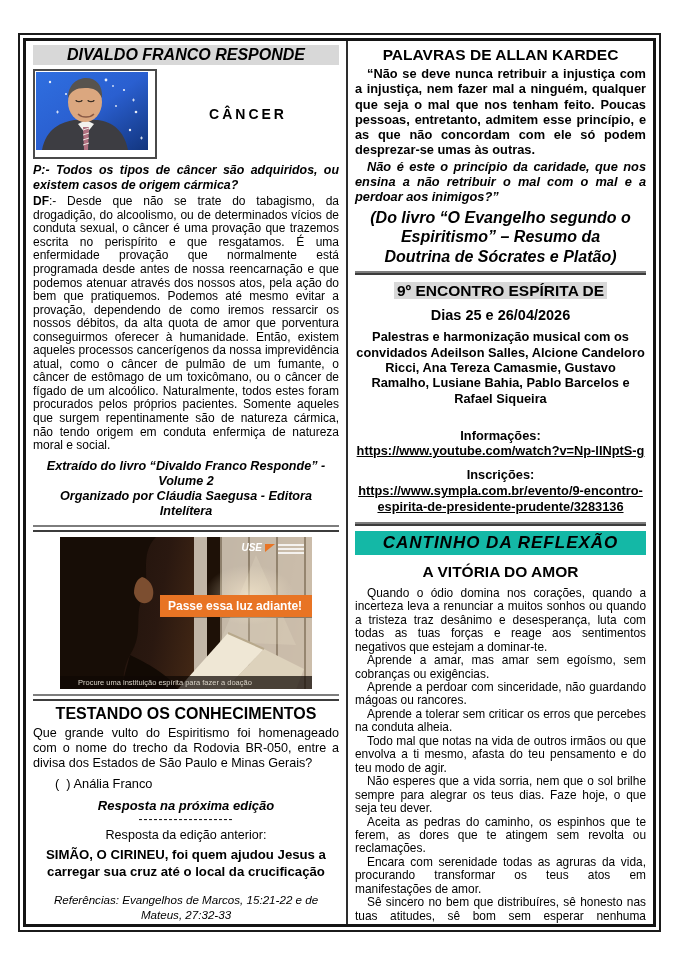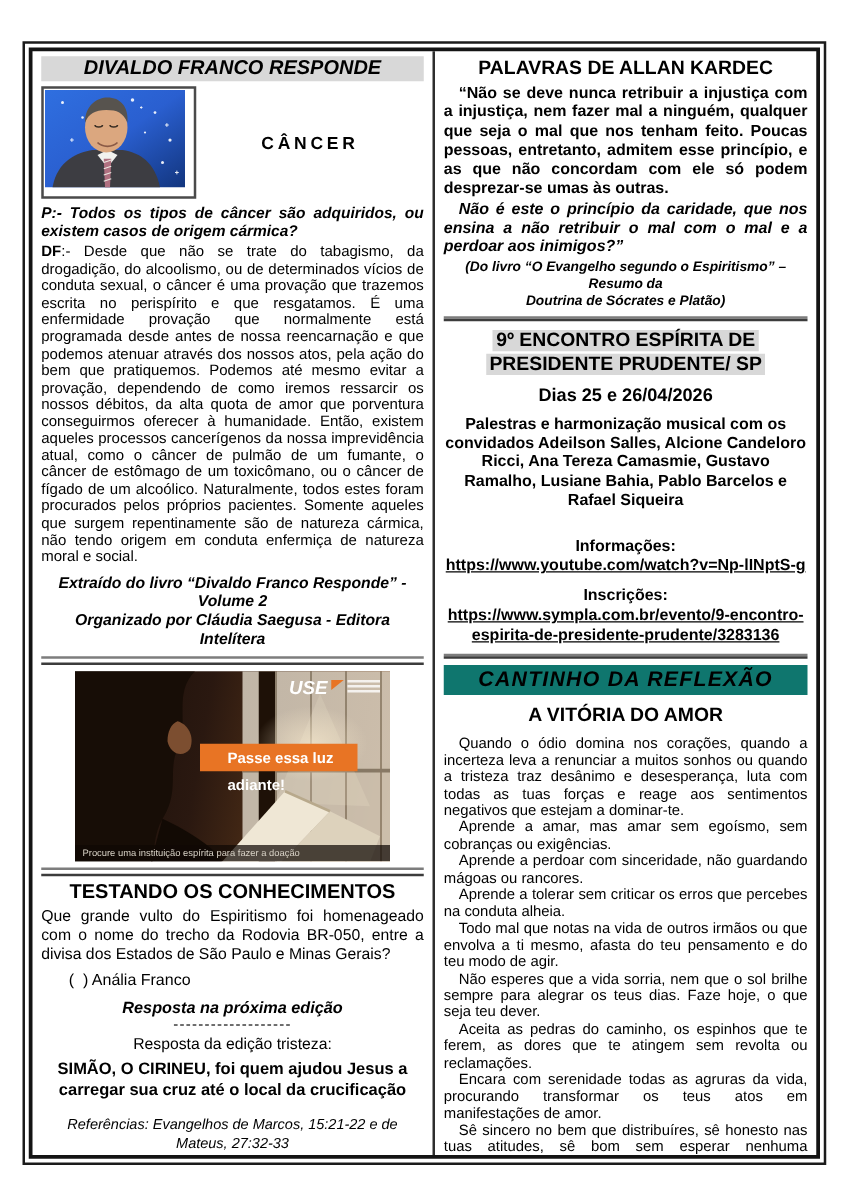--- a/index.html
+++ b/index.html
@@ -33,53 +33,53 @@
   .ad{position:relative;width:252px;height:163px;margin:2px auto;overflow:hidden;
       background:linear-gradient(100deg,#160d07 0%,#2a1810 40%,#4a2c16 62%,#6e4524 82%,#8a5a30 100%);}
   .ad-blind{position:absolute;right:0;top:0;width:118px;height:163px;opacity:.85;
       background:repeating-linear-gradient(90deg,#d9d0c1 0 26px,#9a8f7c 26px 28px);}
   .ad-blind:after{content:"";position:absolute;left:0;top:78px;width:100%;height:3px;background:#8a8070;}
   .ad-post{position:absolute;right:92px;top:0;width:13px;height:163px;background:#1e1107;}
   .ad-art{position:absolute;left:0;top:0;}
   .ad-flare{position:absolute;right:18px;top:28px;width:90px;height:60px;border-radius:50%;
       background:radial-gradient(closest-side,rgba(255,240,210,.55),rgba(255,240,210,0));}
   .ad-use{position:absolute;right:8px;top:6px;display:flex;align-items:flex-start;gap:3px;}
-  .ad-use-txt{color:#fff;font-weight:bold;font-size:15px;font-style:italic;line-height:1;}
+  .ad-use-txt{color:#fff;font-weight:bold;font-size:10px;font-style:italic;line-height:1;}
   .ad-use-flag{width:0;height:0;border-left:10px solid #e87424;border-bottom:8px solid transparent;margin-top:1px;}
   .ad-use-lines{display:flex;flex-direction:column;gap:2px;margin-top:1px;}
   .ad-use-lines i{display:block;width:26px;height:2px;background:rgba(255,255,255,.8);}
-  .ad-banner{position:absolute;left:100px;top:58px;width:126px;height:22px;background:#e87424;color:#fff;
-      font-weight:bold;font-size:12px;line-height:22px;padding-left:22px;box-sizing:border-box;}
+  .ad-banner{position:absolute;left:100px;top:58px;width:152px;height:22px;background:#e87424;color:#fff;
+      font-weight:bold;font-size:12px;line-height:22px;padding-left:8px;box-sizing:border-box;}
   .ad-footer{position:absolute;left:0;bottom:0;width:100%;height:13px;background:rgba(15,8,4,.72);
-      color:#d8d2c6;font-size:7.5px;line-height:13px;padding-left:6px;box-sizing:border-box;}
+      color:#d8d2c6;font-size:7.5px;line-height:13px;padding-left:18px;box-sizing:border-box;}
 
   
   .quiz-question{font-size:12.6px;line-height:1.2;text-align:justify;margin:2px 0 4px 0;}
   .opt{font-size:12.8px;line-height:1.45;padding-left:22px;}
   .opt-box{white-space:pre;}
   .center{text-align:center;}
   .next-answer{font-weight:bold;font-style:italic;font-size:13px;margin-top:4px;}
   .dashes{font-size:12px;letter-spacing:1px;line-height:1.1;}
   .prev-label{font-size:12.6px;margin-top:2px;}
   .prev-answer{font-weight:bold;font-size:13.2px;line-height:1.3;margin-top:4px;}
   .references{font-style:italic;font-size:11.6px;line-height:1.25;margin-top:13px;}
 
   
   .kardec-quote{font-weight:bold;font-size:12.8px;line-height:1.18;text-align:justify;margin:2px 0 0 0;text-indent:12px;}
   .kardec-quote.italic{font-style:italic;}
-  .kardec-source{font-weight:bold;font-style:italic;font-size:11px;line-height:1.2;text-align:center;margin:4px 0 2px 0;}
+  .kardec-source{font-weight:bold;font-style:italic;font-size:16px;line-height:1.2;text-align:center;margin:4px 0 2px 0;}
   .event-title{text-align:center;font-weight:bold;font-size:15.5px;line-height:1.25;margin:3px 0;}
   .event-title span{background:#d8d8d8;padding:0 3px;}
   .event-dates{text-align:center;font-weight:bold;font-size:14.5px;margin:4px 0;}
   .event-desc{text-align:center;font-weight:bold;font-size:12.8px;line-height:1.2;margin:2px 0 6px 0;}
   .event-info-label{text-align:center;font-weight:bold;font-size:12.8px;margin-top:16px;}
   .event-link{text-align:center;font-weight:bold;font-size:12.8px;line-height:1.25;}
   .event-link a,.inline-link{color:#000;text-decoration:underline;}
   .event-signup{text-align:center;font-weight:bold;font-size:12.8px;line-height:1.25;margin:8px 0 4px 0;}
-  .reflex-bar{background:#0f766e;font-weight:bold;font-style:italic;font-size:17px;text-align:center;
+  .reflex-bar{background:#14b8a6;font-weight:bold;font-style:italic;font-size:17px;text-align:center;
       padding:2px 0;margin:2px 0 4px 0;letter-spacing:1px;}
   .reflex-title{text-align:center;font-weight:bold;font-size:15.5px;margin:4px 0 6px 0;}
   .reflex p{font-size:11.9px;line-height:1.13;text-align:justify;text-indent:12px;margin:0;}
 </style>
 </head>
 <body>
 
 <div class="page">
   <div class="page-inner">
 
@@ -173,21 +173,21 @@
       <div class="divider"></div>
 
       <div class="hdr">TESTANDO OS CONHECIMENTOS</div>
 
       <div class="quiz-question">Que grande vulto do Espiritismo foi homenageado com o nome do trecho da Rodovia BR-050, entre a divisa dos Estados de São Paulo e Minas Gerais?</div>
 
       <div class="opt"><span class="opt-box">(  ) </span><span>Anália Franco</span></div>
 
       <div class="center next-answer">Resposta na próxima edição</div>
       <div class="center dashes">-------------------</div>
-      <div class="center prev-label">Resposta da edição tristeza:</div>
+      <div class="center prev-label">Resposta da edição anterior:</div>
       <div class="center prev-answer">SIMÃO, O CIRINEU, foi quem ajudou Jesus a carregar sua cruz até o local da crucificação</div>
       <div class="center references">
         <div>Referências: Evangelhos de Marcos, 15:21-22  e de</div>
         <div>Mateus, 27:32-33</div>
       </div>
     </div>
 
     <div class="vdivider"></div>
 
     <div class="col col-right">
@@ -199,21 +199,20 @@
 
       <div class="kardec-source">
         <div>(Do livro “O Evangelho segundo o Espiritismo” – Resumo da</div>
         <div>Doutrina de Sócrates e Platão)</div>
       </div>
 
       <div class="divider"></div>
 
       <div class="event-title">
         <span>9º ENCONTRO ESPÍRITA DE</span><br>
-        <span>PRESIDENTE PRUDENTE/ SP</span>
       </div>
       <div class="event-dates">Dias 25 e 26/04/2026</div>
       <div class="event-desc">Palestras e harmonização musical com os convidados Adeilson Salles, Alcione Candeloro Ricci, Ana Tereza Camasmie, Gustavo Ramalho, Lusiane Bahia, Pablo Barcelos e Rafael Siqueira</div>
       <div class="event-info-label">Informações:</div>
       <div class="event-link">
         <a href="#">https://www.youtube.com/watch?v=Np-lINptS-g</a>
       </div>
       <div class="event-signup"><span>Inscrições: </span><a class="inline-link" href="#">https://www.sympla.com.br/evento/9-encontro-espirita-de-presidente-prudente/3283136</a></div>
 
       <div class="divider"></div>

